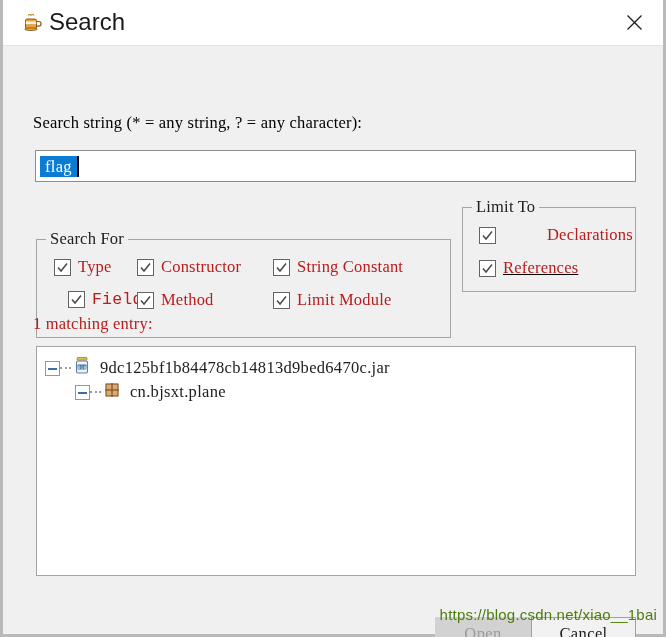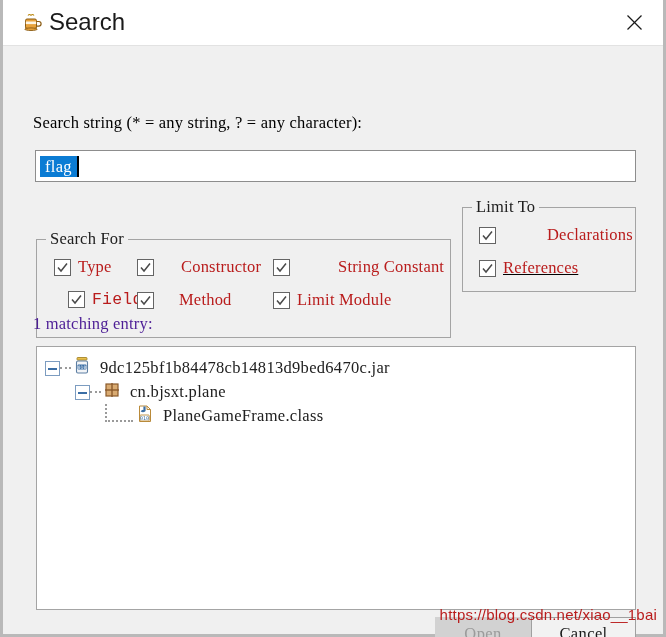--- a/index.html
+++ b/index.html
@@ -164,30 +164,30 @@
     color: #b91c1c;
     letter-spacing: 0.2px;
   }
 
   
   .match-label {
     position: absolute;
     left: 30px;
     top: 268px;
     font-size: 16.5px;
-    color: #4c1d95;
+    color: #b91c1c;
     letter-spacing: 0.2px;
   }
 
   .tree-panel {
     position: absolute;
     left: 33px;
     top: 300px;
     width: 600px;
-    height: 264px;
+    height: 230px;
     background: #ffffff;
     border: 1px solid #a4a4a4;
     box-sizing: border-box;
     overflow: hidden;
   }
 
   .tree-row {
     position: absolute;
     display: flex;
     align-items: center;
@@ -270,21 +270,21 @@
     border: 1px solid #a0a0a0;
     color: #1a1a1a;
     cursor: pointer;
   }
 
   .watermark {
     position: absolute;
     right: 6px;
     bottom: 12px;
     font-size: 15px;
-    color: #b91c1c;
+    color: #4d7c0f;
     font-family: "Liberation Sans", "DejaVu Sans", sans-serif;
     letter-spacing: 0.2px;
     white-space: nowrap;
   }
 </style>
 </head>
 <body>
 
 <div class="dialog">
 
@@ -322,48 +322,48 @@
 
       <div class="cb-row" style="left:17px; top:17px;">
         <span class="checkbox">
           <svg width="13" height="13" viewBox="0 0 13 13">
               <polyline points="2,6.5 5,10 11,2.5" fill="none" stroke="#4a4a4a" stroke-width="1.5"></polyline>
             </svg>
         </span>
         <span class="cb-label">Type</span>
       </div>
 
-      <div class="cb-row" style="left:100px; top:17px;gap:20px;">
+      <div class="cb-row" style="left:100px; top:17px;">
         <span class="checkbox">
           <svg width="13" height="13" viewBox="0 0 13 13">
               <polyline points="2,6.5 5,10 11,2.5" fill="none" stroke="#4a4a4a" stroke-width="1.5"></polyline>
             </svg>
         </span>
         <span class="cb-label">Constructor</span>
       </div>
 
-      <div class="cb-row" style="left:236px; top:17px;gap:41px;">
+      <div class="cb-row" style="left:236px; top:17px;">
         <span class="checkbox">
           <svg width="13" height="13" viewBox="0 0 13 13">
               <polyline points="2,6.5 5,10 11,2.5" fill="none" stroke="#4a4a4a" stroke-width="1.5"></polyline>
             </svg>
         </span>
         <span class="cb-label">String Constant</span>
       </div>
 
       <div class="cb-row" style="left:31px; top:50px;font-family:Liberation Mono, monospace;">
         <span class="checkbox">
           <svg width="13" height="13" viewBox="0 0 13 13">
               <polyline points="2,6.5 5,10 11,2.5" fill="none" stroke="#4a4a4a" stroke-width="1.5"></polyline>
             </svg>
         </span>
         <span class="cb-label">Field</span>
       </div>
 
-      <div class="cb-row" style="left:100px; top:50px;gap:18px;">
+      <div class="cb-row" style="left:100px; top:50px;">
         <span class="checkbox">
           <svg width="13" height="13" viewBox="0 0 13 13">
               <polyline points="2,6.5 5,10 11,2.5" fill="none" stroke="#4a4a4a" stroke-width="1.5"></polyline>
             </svg>
         </span>
         <span class="cb-label">Method</span>
       </div>
 
       <div class="cb-row" style="left:236px; top:50px;">
         <span class="checkbox">
@@ -421,33 +421,20 @@
         <span class="node-icon">
           <svg width="18" height="18" viewBox="0 0 18 18">
             <rect x="3" y="3" width="12" height="12" fill="#d9ab72" stroke="#8a5a2b" stroke-width="1.2"></rect>
             <line x1="9" y1="2" x2="9" y2="16" stroke="#8a5a2b" stroke-width="1.4"></line>
             <line x1="2" y1="9" x2="16" y2="9" stroke="#8a5a2b" stroke-width="1.4"></line>
           </svg>
         </span>
         <span class="node-label">cn.bjsxt.plane</span>
       </div>
 
-      <div class="tree-row" id="tree-row-class">
-        <span class="leaf-elbow"></span>
-        <span class="node-icon">
-          <svg width="19" height="20" viewBox="0 0 19 20">
-            <path d="M4.5 2 h7.5 l3.5 3.5 v12 h-11 z" fill="#ffffff" stroke="#b98a3a" stroke-width="1"></path>
-            <path d="M12 2 v3.5 h3.5" fill="none" stroke="#b98a3a" stroke-width="1"></path>
-            <path d="M9.5 2.5 v4 a2 2 0 0 1 -3 0" fill="none" stroke="#3b6ea5" stroke-width="2.2"></path>
-            <rect x="5" y="11" width="9.2" height="6" rx="0.8" fill="#ffffff" stroke="#b98a3a" stroke-width="0.9"></rect>
-            <text x="9.6" y="15.8" font-size="5" fill="#3b6ea5" text-anchor="middle" font-family="DejaVu Sans Mono, monospace">010</text>
-          </svg>
-        </span>
-        <span class="node-label">PlaneGameFrame.class</span>
-      </div>
     </div>
 
     <div class="btn" id="btn-open">Open</div>
     <div class="btn" id="btn-cancel">Cancel</div>
 
     <div class="watermark">https://blog.csdn.net/xiao__1bai</div>
   </div>
 </div>
 
 </body></html>

